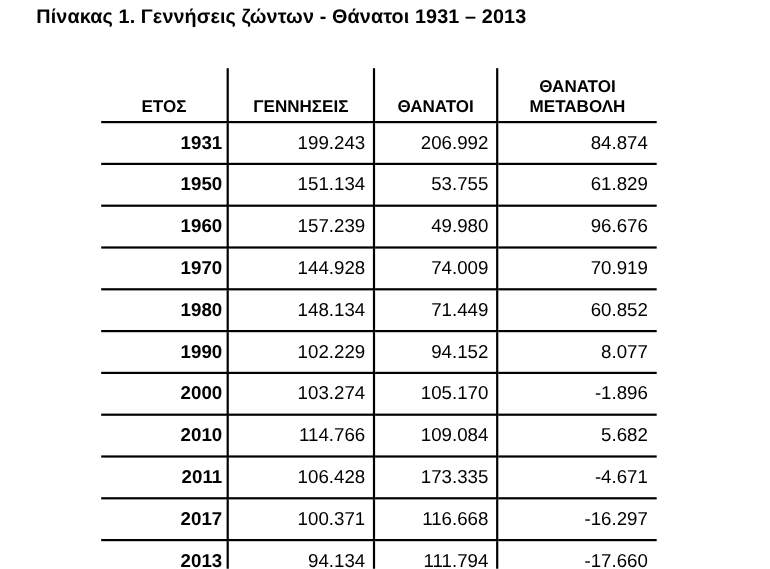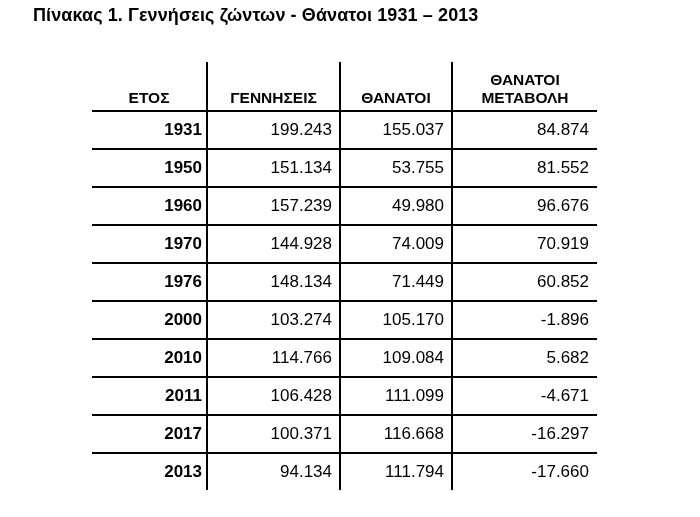--- a/index.html
+++ b/index.html
@@ -116,63 +116,69 @@
           <th>
             <span>ΘΑΝΑΤΟΙ</span><br>
             <span>ΜΕΤΑΒΟΛΗ</span>
           </th>
         </tr>
       </thead>
       <tbody>
         <tr>
           <td class="year-cell">1931</td>
           <td>199.243</td>
-          <td>155.037</td>
+          <td>206.992</td>
           <td>84.874</td>
         </tr>
         <tr>
           <td class="year-cell">1950</td>
           <td>151.134</td>
           <td>53.755</td>
-          <td>81.552</td>
+          <td>61.829</td>
         </tr>
         <tr>
           <td class="year-cell">1960</td>
           <td>157.239</td>
           <td>49.980</td>
           <td>96.676</td>
         </tr>
         <tr>
           <td class="year-cell">1970</td>
           <td>144.928</td>
           <td>74.009</td>
           <td>70.919</td>
         </tr>
         <tr>
-          <td class="year-cell">1976</td>
+          <td class="year-cell">1980</td>
           <td>148.134</td>
           <td>71.449</td>
           <td>60.852</td>
+        </tr>
+        <tr>
+          <td class="year-cell">1990</td>
+          <td>102.229</td>
+          <td>94.152</td>
+          <td>8.077</td>
         </tr>
         <tr>
           <td class="year-cell">2000</td>
           <td>103.274</td>
           <td>105.170</td>
           <td>-1.896</td>
         </tr>
         <tr>
           <td class="year-cell">2010</td>
           <td>114.766</td>
           <td>109.084</td>
           <td>5.682</td>
         </tr>
         <tr>
           <td class="year-cell">2011</td>
           <td>106.428</td>
-          <td>111.099</td>
+          <td>173.335</td>
           <td>-4.671</td>
         </tr>
         <tr>
           <td class="year-cell">2017</td>
           <td>100.371</td>
           <td>116.668</td>
           <td>-16.297</td>
         </tr>
         <tr>
           <td class="year-cell">2013</td>

